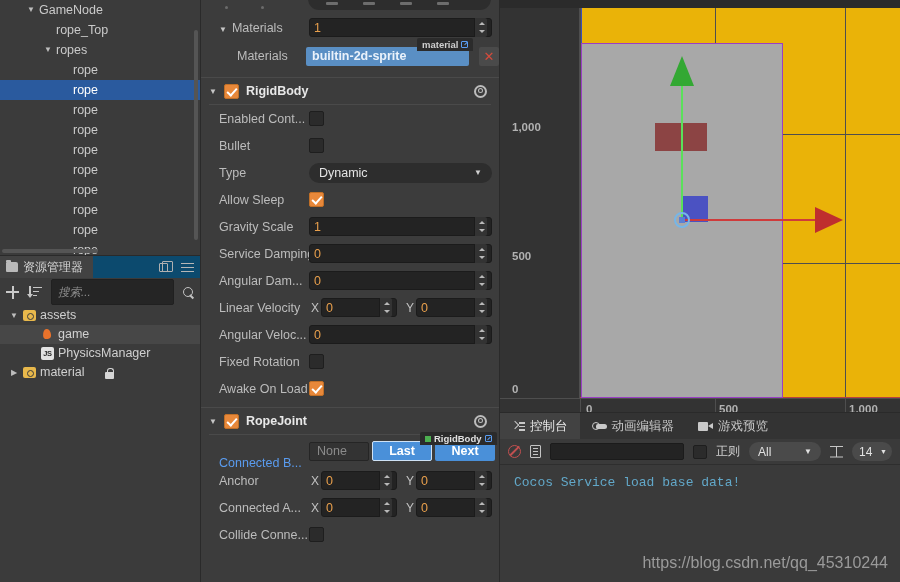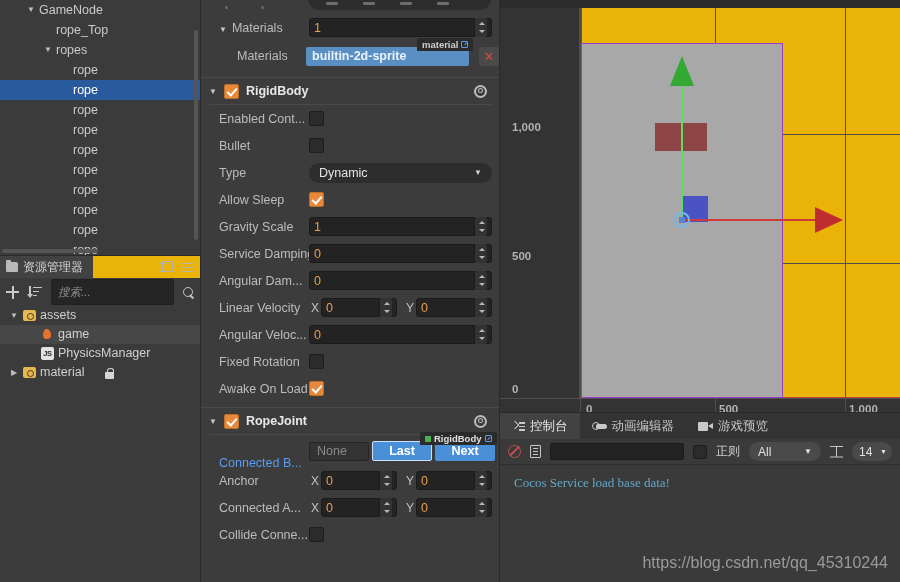--- a/index.html
+++ b/index.html
@@ -19,21 +19,21 @@
   #hierarchy{ position:absolute; left:0; top:0; width:200px; height:255px; background:#3b3b3b; overflow:hidden; }
   .tree-row{ position:relative; height:20px; line-height:20px; white-space:nowrap; color:#cacaca; font-size:12.5px; }
   .tree-row.selected{ background:#2a5a9e; color:#fff; }
   .tree-row .tw{ position:absolute; width:12px; text-align:center; color:#bdbdbd; font-size:8px; top:0; }
   .tree-row .lbl{ position:absolute; }
   #hier-scroll{ position:absolute; right:2px; top:30px; width:4px; height:210px; background:#555; border-radius:2px; }
   #hier-hscroll{ position:absolute; left:2px; bottom:2px; width:96px; height:4px; background:#555; border-radius:2px; }
 
   
   #assets{ position:absolute; left:0; top:255px; width:200px; height:327px; background:#3b3b3b; border-top:1px solid #2a2a2a; }
-  #assets-tabbar{ position:relative; height:22px; background:#eab308; }
+  #assets-tabbar{ position:relative; height:22px; background:#0c4a6e; }
   #assets-tab{ position:absolute; left:0; top:0; height:22px; padding:0 10px 0 6px; background:#424242; display:flex; align-items:center; gap:5px; font-size:12px; color:#d6d6d6; }
   .tabicon-folder{ width:12px; height:10px; background:#b9b9b9; border-radius:1px 2px 1px 1px; position:relative; }
   .tabicon-folder:before{ content:""; position:absolute; left:0; top:-2px; width:5px; height:2px; background:#b9b9b9; border-radius:1px 1px 0 0; }
   #assets-tb-icons{ position:absolute; right:6px; top:0; height:22px; display:flex; align-items:center; gap:13px; }
   .ic-copy{ width:9px; height:9px; border:1.3px solid #b0b0b0; border-radius:1px; position:relative; }
   .ic-copy:before{ content:""; position:absolute; left:2px; top:-3px; width:9px; height:9px; border:1.3px solid #b0b0b0; border-radius:1px; }
   .ic-burger{ width:13px; height:9px; position:relative; }
   .ic-burger i{ position:absolute; left:0; width:13px; height:1.4px; background:#b6b6b6; }
   .ic-burger i:nth-child(1){ top:0 } .ic-burger i:nth-child(2){ top:4px } .ic-burger i:nth-child(3){ top:8px }
 
@@ -154,21 +154,21 @@
   #con-filter{ flex:1; height:17px; background:#232323; border:1px solid #1b1b1b; border-radius:2px; }
   .con-ck{ width:14px; height:14px; background:#2b2b2b; border:1px solid #1e1e1e; border-radius:2px; flex:0 0 auto; }
   .con-lab{ font-size:12px; color:#d2d2d2; white-space:nowrap; }
   .con-drop{ width:72px; height:19px; background:#4a4a4a; border-radius:10px; display:flex; align-items:center; padding:0 9px; font-size:12px; color:#e2e2e2; position:relative; flex:0 0 auto; }
   .con-drop .ca{ position:absolute; right:9px; font-size:8px; }
   .ic-textsize{ width:13px; height:12px; position:relative; flex:0 0 auto; }
   .ic-textsize:before{ content:""; position:absolute; left:0; top:0; width:13px; height:1.5px; background:#c6c6c6; box-shadow:0 10.5px 0 #c6c6c6; }
   .ic-textsize:after{ content:""; position:absolute; left:5.7px; top:1px; width:1.6px; height:10px; background:#c6c6c6; }
   .con-size{ width:40px; height:19px; background:#4a4a4a; border-radius:10px; display:flex; align-items:center; padding:0 7px; font-size:12px; color:#e2e2e2; position:relative; flex:0 0 auto; }
   .con-size .ca{ position:absolute; right:5px; font-size:7px; }
-  #con-log{ padding:10px 14px; font-family:Liberation Serif, serif; font-size:13px; color:#62a8c9; }
+  #con-log{ padding:10px 14px; font-family:Liberation Mono, monospace; font-size:13px; color:#62a8c9; }
   #watermark{ position:absolute; right:12px; bottom:10px; color:#9a9a9a; font-size:16px; }
 </style>
 </head>
 <body>
 
 <div id="app">
 
   <div id="left-col">
 
     <div id="hierarchy">

